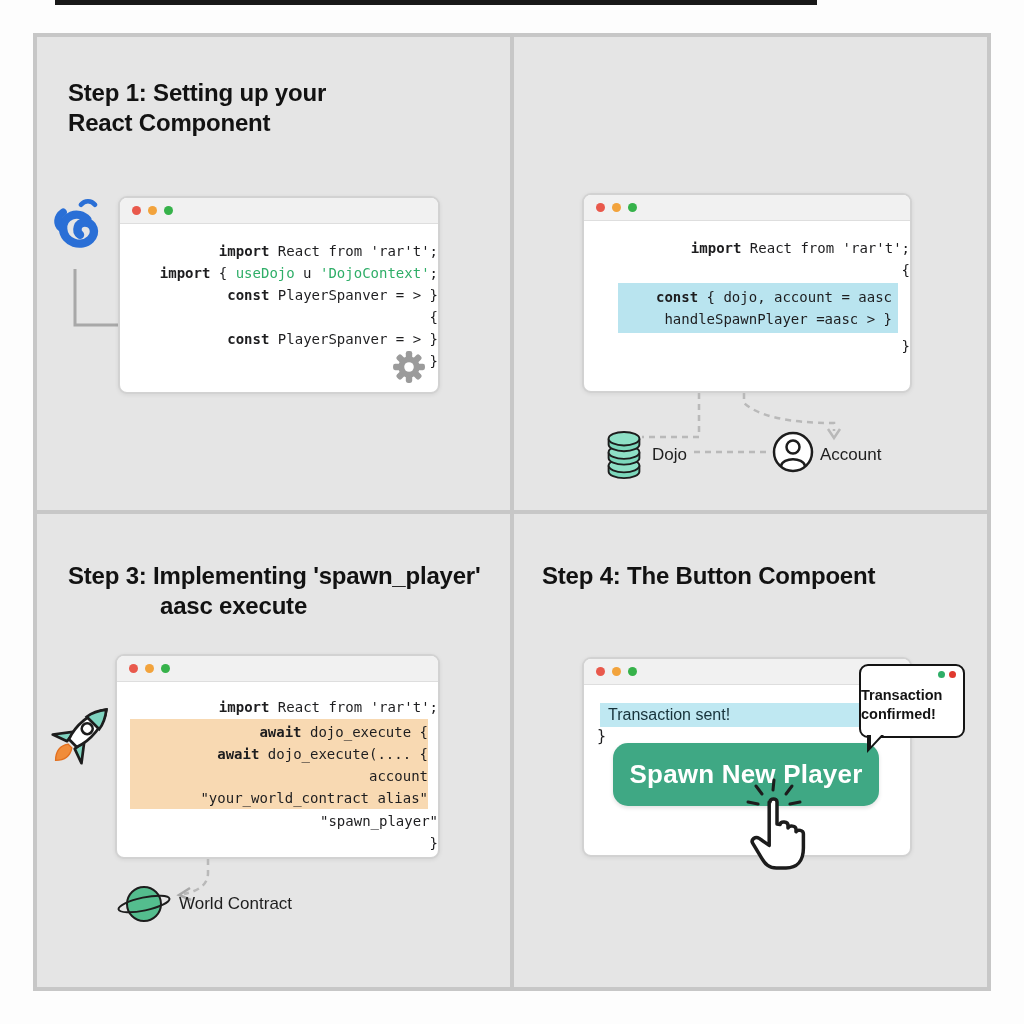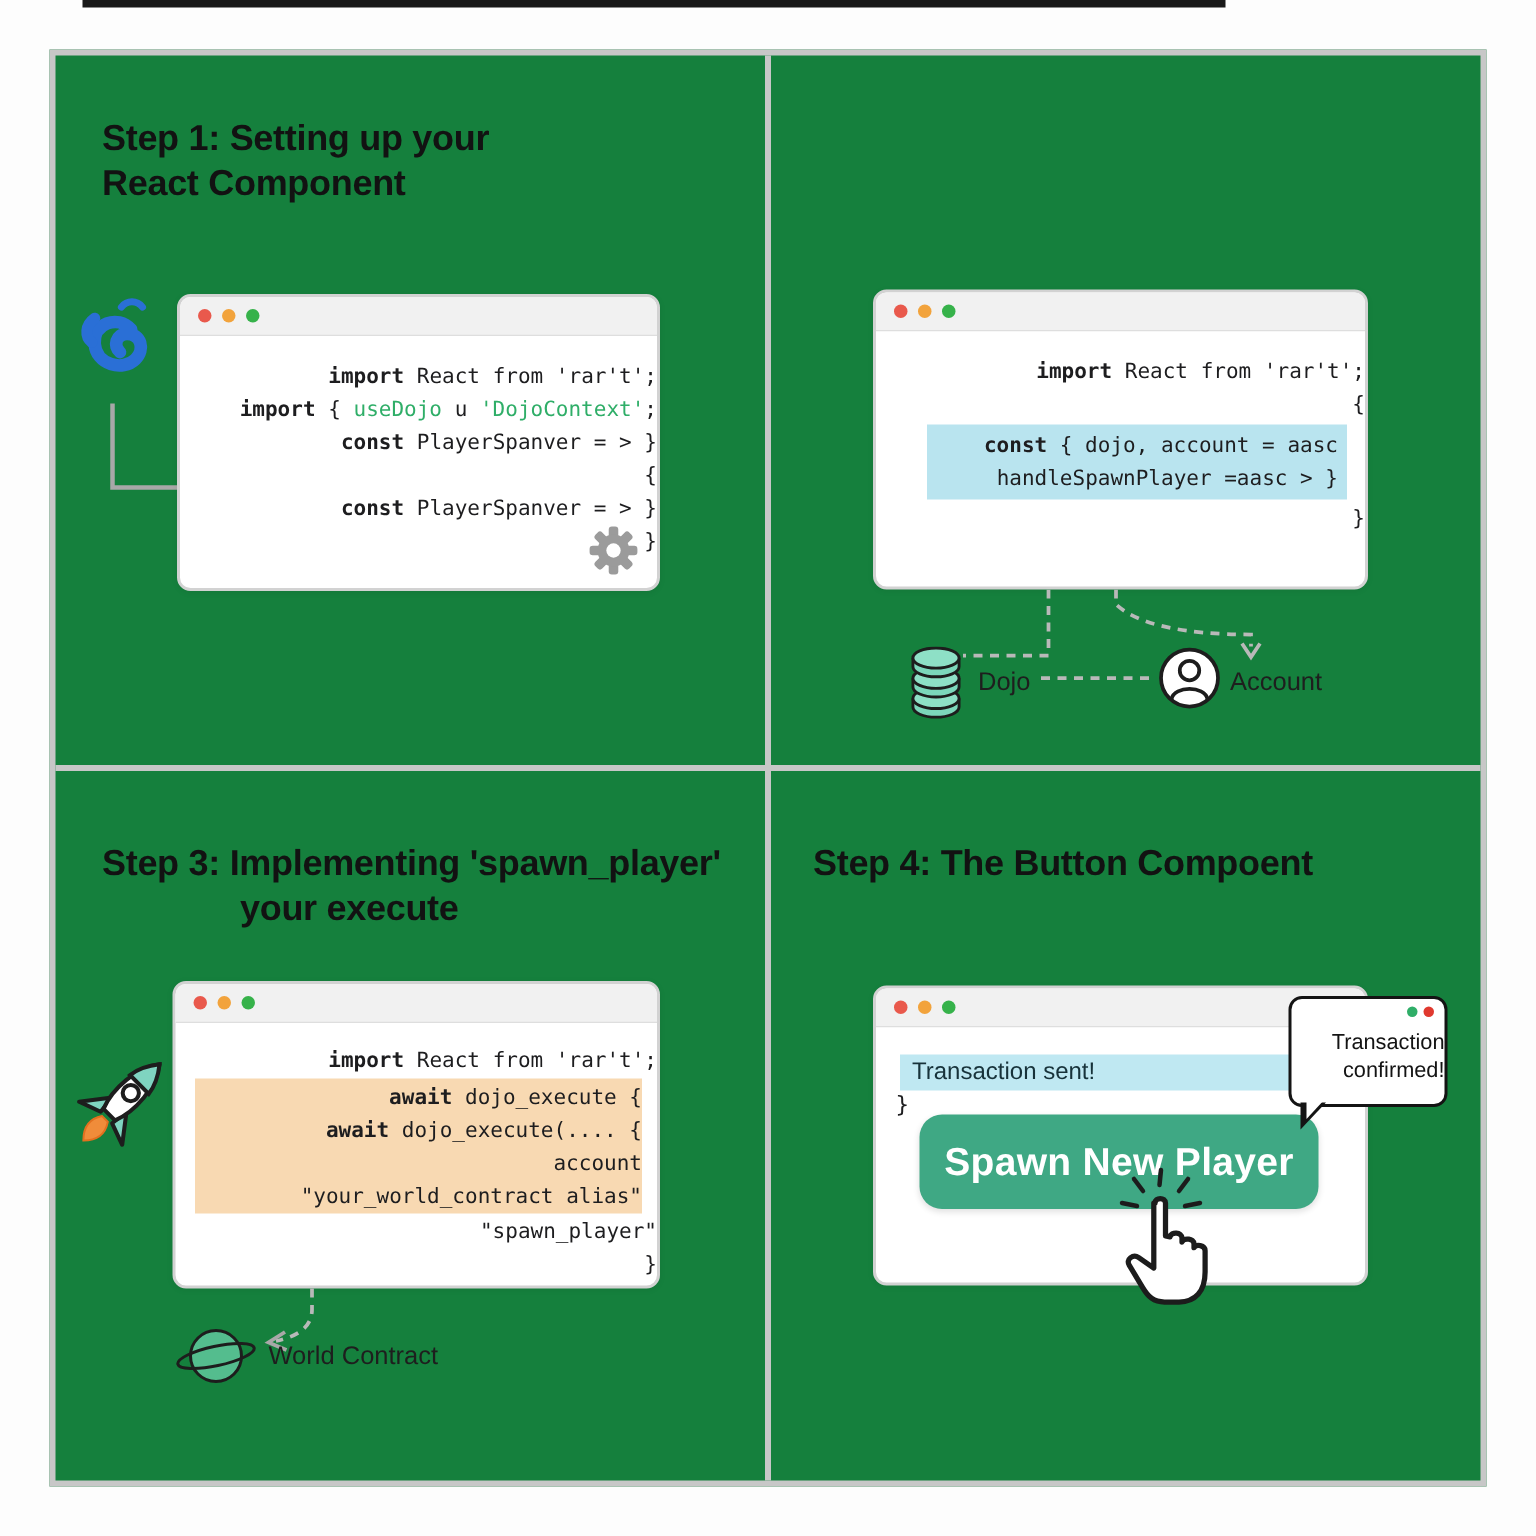--- a/index.html
+++ b/index.html
@@ -3,21 +3,21 @@
 <meta charset="utf-8">
 <style>
   * { margin:0; padding:0; box-sizing:border-box; }
   html,body { width:1024px; height:1024px; background:#fdfdfd; overflow:hidden;
               font-family:"Liberation Sans", sans-serif; }
   .canvas { position:absolute; inset:0; }
 
   .topbar { position:absolute; left:55px; top:0; width:762px; height:5px; background:#191919; }
 
   .frame { position:absolute; left:33px; top:33px; width:958px; height:958px;
-           border:4px solid #c7c7c7; background:#15803d; }
+           border:4px solid #c7c7c7; background:#e5e5e5; }
   .vdiv { position:absolute; left:473px; top:0; width:4px; height:100%; background:#c7c7c7; }
   .hdiv { position:absolute; top:473px; left:0; height:4px; width:100%; background:#c7c7c7; }
 
   .panel { position:absolute; width:473px; height:473px; }
   .p1 { left:0; top:0; } .p2 { left:477px; top:0; }
   .p3 { left:0; top:477px; } .p4 { left:477px; top:477px; }
 
   .title { position:absolute; font-weight:bold; font-size:24px; line-height:30px;
            color:#121212; letter-spacing:-0.2px; }
   .t-line { display:block; white-space:pre; }
@@ -80,22 +80,22 @@
 
   .bubble { position:absolute; left:345px; top:150px; width:106px; height:74px;
             background:#fff; border:2.5px solid #141414; border-radius:9px; z-index:6; }
   .bubble:before { content:''; position:absolute; left:6px; bottom:-17px; width:0; height:0;
                    border-top:18px solid #141414; border-right:17px solid transparent; }
   .bubble:after { content:''; position:absolute; left:10px; bottom:-10px; width:0; height:0;
                   border-top:13px solid #fff; border-right:12px solid transparent; }
   .bubble-dots { position:absolute; right:7px; top:5px; display:flex; gap:4px; }
   .bdot { width:7px; height:7px; border-radius:50%; }
   .bdot.g { background:#2fae68; } .bdot.r { background:#e0392f; }
-  .bubble-text { position:absolute; left:0; right:0; top:20px; text-align:right;
-                 font-size:14.5px; line-height:19px; color:#141414; }
+  .bubble-text { position:absolute; left:0; right:0; top:20px; text-align:left;
+                 font-size:14.5px; line-height:19px; color:#141414;font-weight:bold; }
   .b-line { display:block; }
 </style>
 </head>
 <body>
 
 <div class="canvas">
   <div class="topbar"></div>
 
   <div class="frame">
     <div class="vdiv"></div>
@@ -201,21 +201,21 @@
           <circle cx="22" cy="17" r="6.5" fill="none" stroke="#1d1d1d" stroke-width="2.5"></circle>
           <path d="M10 36 C12 27 32 27 34 36" fill="none" stroke="#1d1d1d" stroke-width="2.5"></path>
         </svg>
       </div>
       <div class="iconlabel lab-acct">Account</div>
     </section>
 
     <section class="panel p3">
       <h2 class="title" style="left:31px; top:47px;">
         <span class="t-line">Step 3: Implementing 'spawn_player'</span>
-        <span class="t-line" style="padding-left:92px;">your execute</span>
+        <span class="t-line" style="padding-left:92px;">aasc execute</span>
       </h2>
 
       <div class="rocket">
         <svg viewBox="-28 -30 60 62" width="86" height="84">
           <g transform="rotate(45)">
             <path d="M-2 16 C-6 22 -4 27 0 31 C4 27 6 22 2 16 Z" fill="#f08c3a" stroke="#e2701f"></path>
             <path d="M-5 6 L-15 19 L-4 15 Z" fill="#7fd4c0" stroke="#1d1d1d" stroke-width="2" stroke-linejoin="round"></path>
             <path d="M5 6 L15 19 L4 15 Z" fill="#7fd4c0" stroke="#1d1d1d" stroke-width="2" stroke-linejoin="round"></path>
             <path d="M0 -22 C7 -13 8 3 4 13 L-4 13 C-8 3 -7 -13 0 -22 Z" fill="#fff" stroke="#1d1d1d" stroke-width="2" stroke-linejoin="round"></path>
             <path d="M0 -22 C4 -17 6 -12 6.5 -8 L-6.5 -8 C-6 -12 -4 -17 0 -22 Z" fill="#7fd4c0" stroke="#1d1d1d" stroke-width="2"></path>

